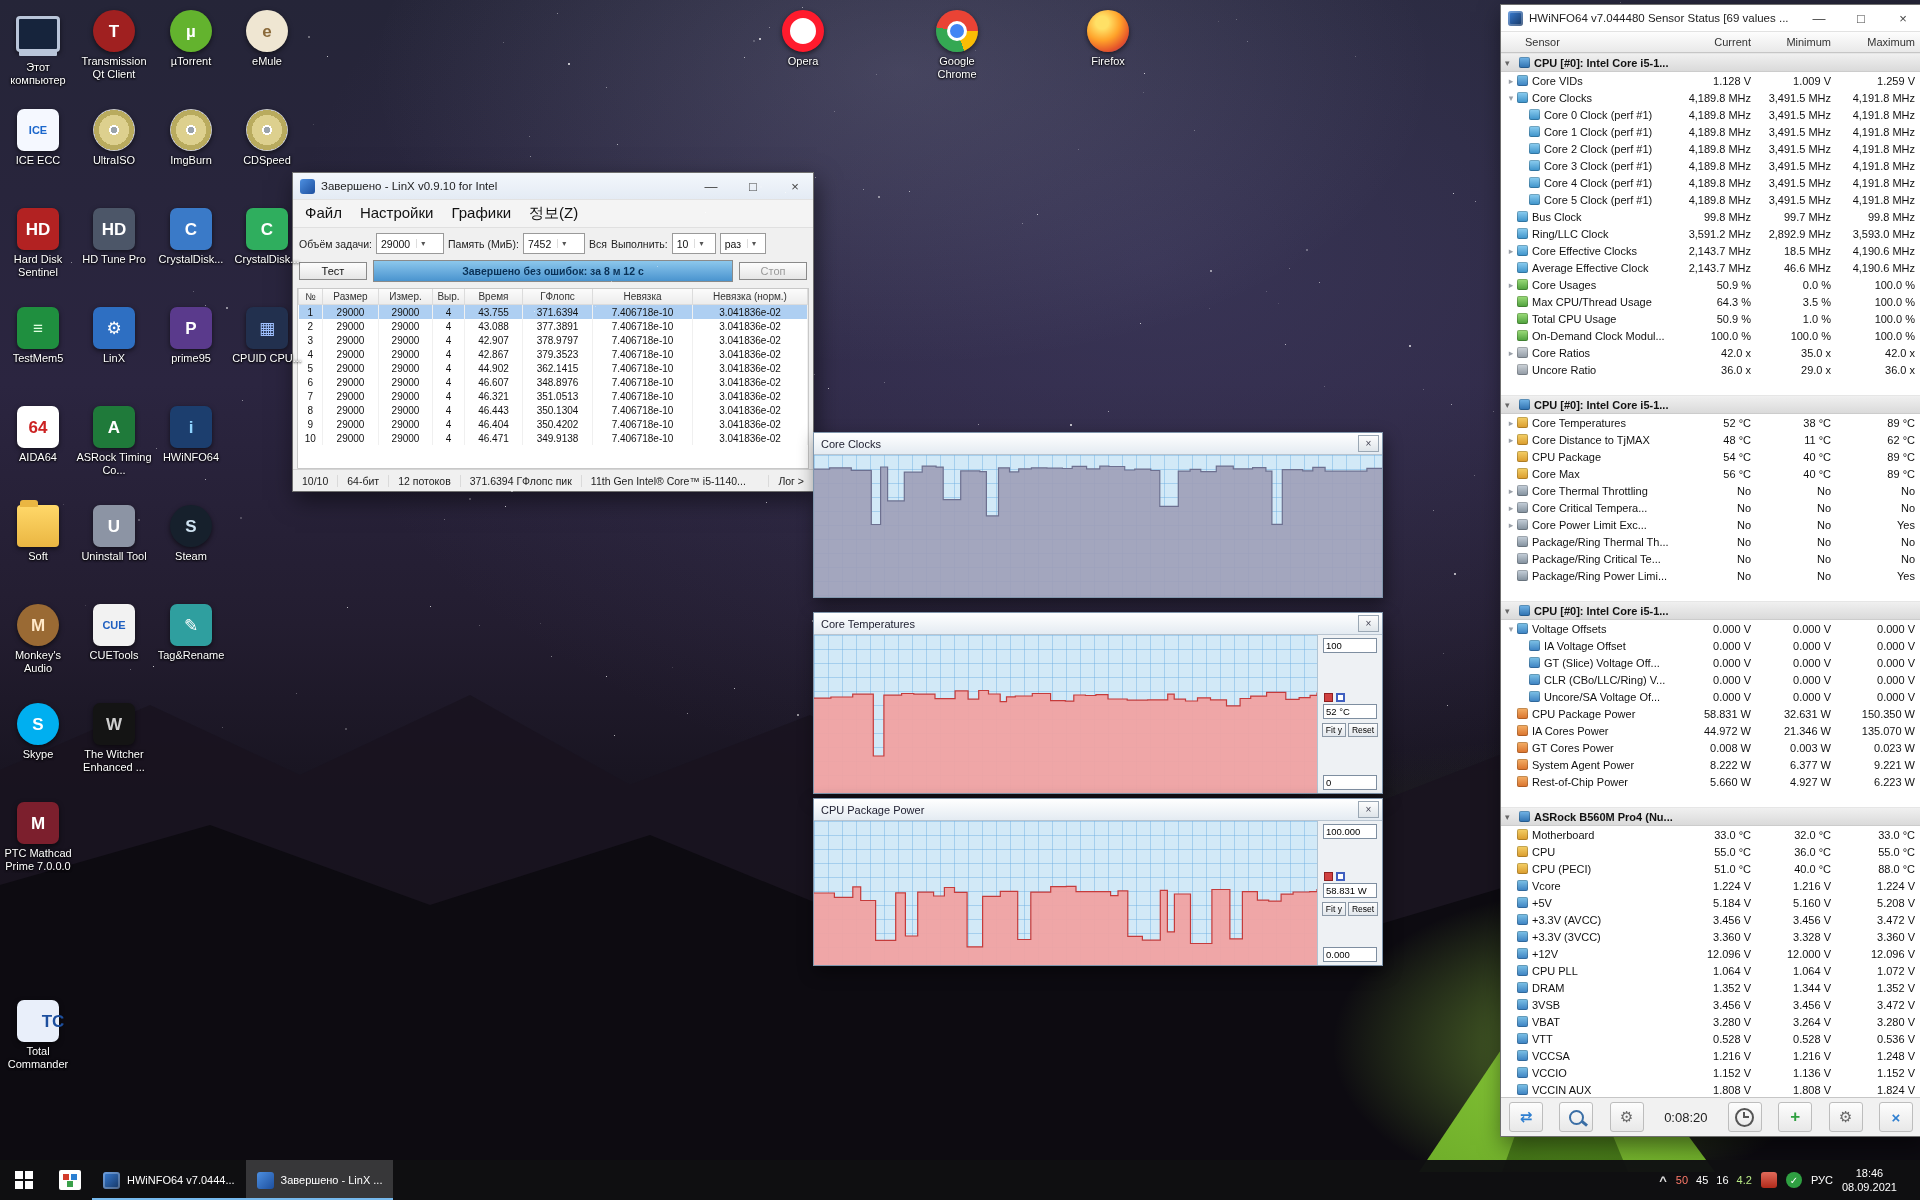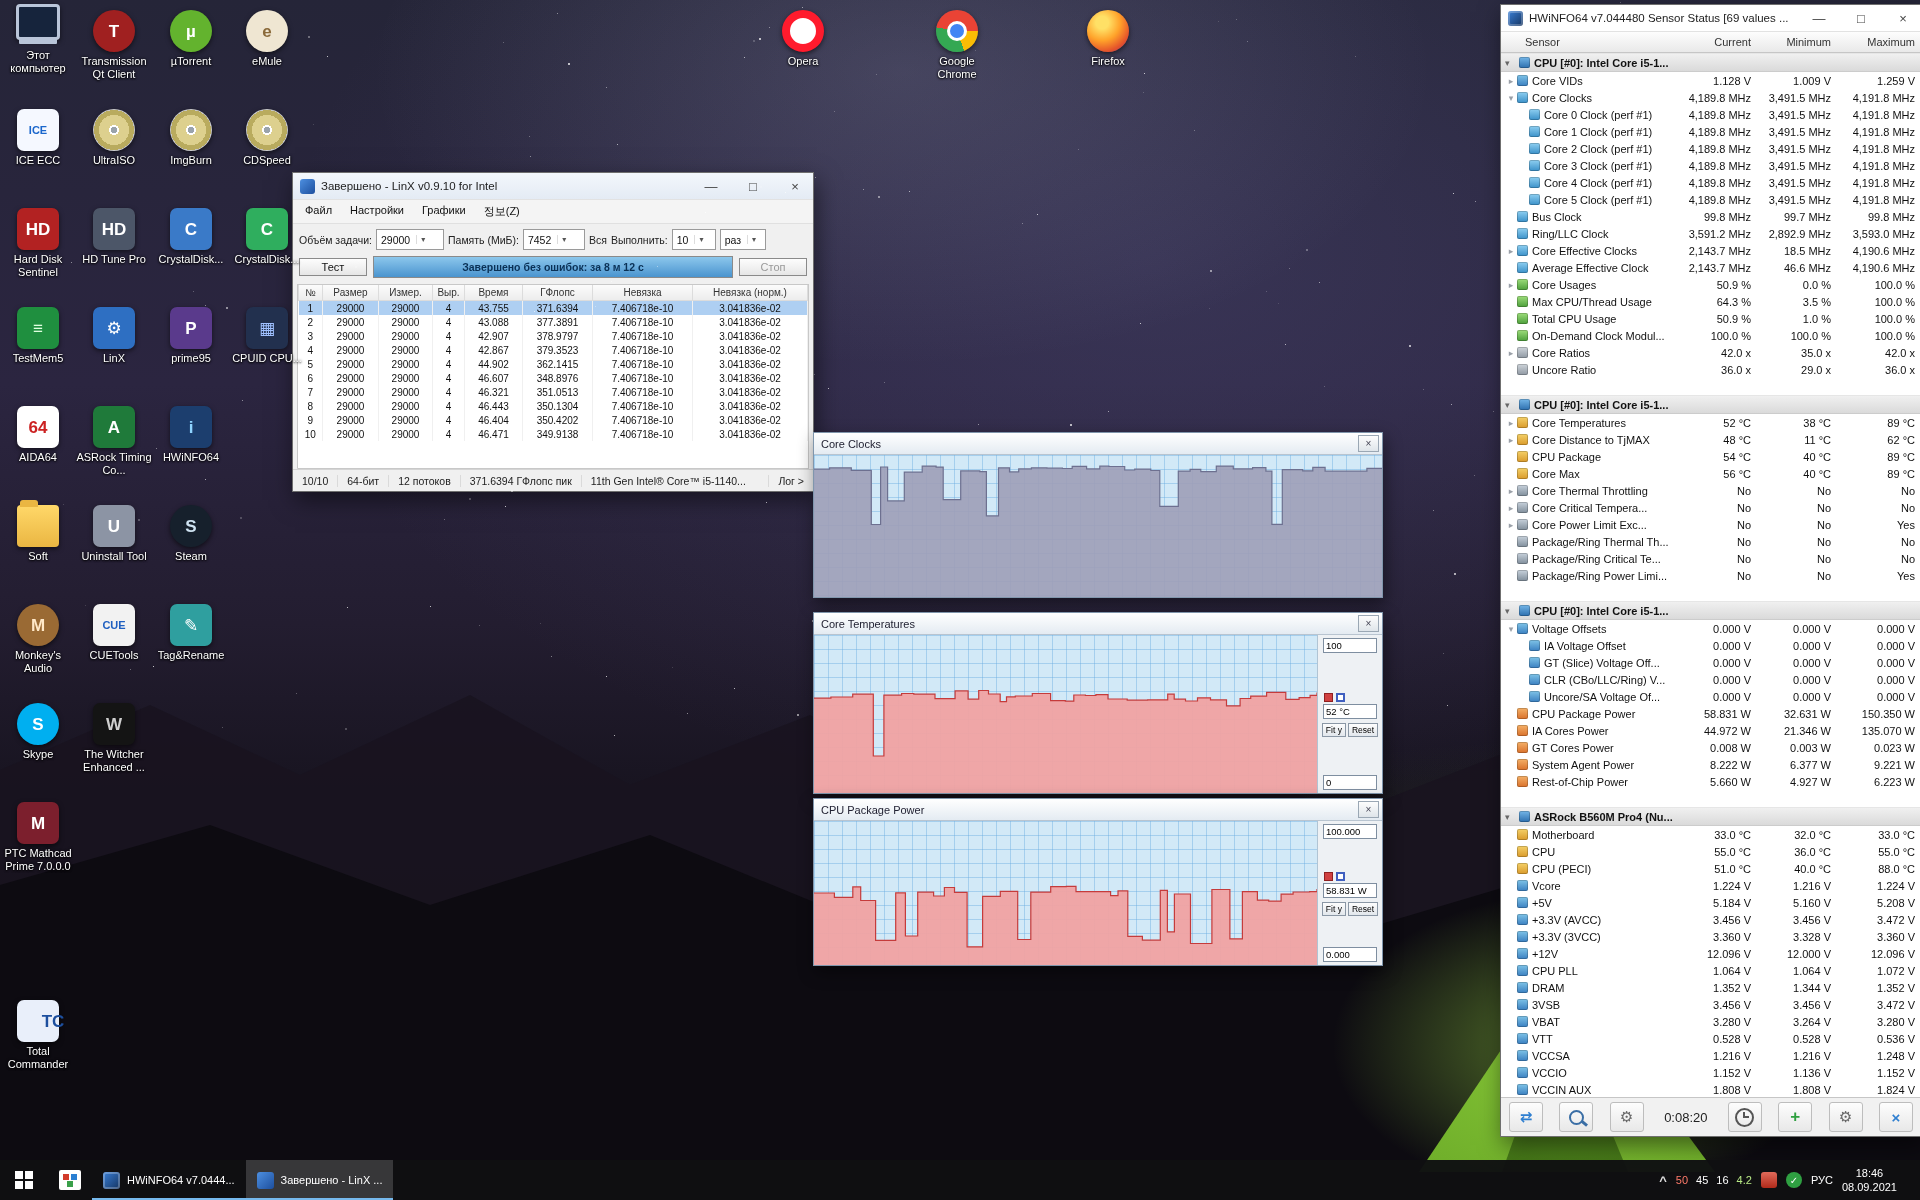--- a/index.html
+++ b/index.html
@@ -38,21 +38,21 @@
   .tb-title{flex:1;font-size:11.5px;color:#222;white-space:nowrap;overflow:hidden;}
   .tb-btn{width:36px;height:26px;display:flex;align-items:center;justify-content:center;color:#444;font-size:13px;}
   .app-ico{width:15px;height:15px;border-radius:3px;flex:none;}
   .ico-linx-app{background:linear-gradient(135deg,#4d8fe0,#1d4f9e);}
   .ico-hwinfo-app{background:linear-gradient(135deg,#3a7fd6,#14335f);box-shadow:inset 0 0 0 2px rgba(255,255,255,.25);}
 
   
   .linx{left:292px;top:172px;width:520px;height:318px;display:flex;flex-direction:column;}
   .linx .titlebar{background:linear-gradient(#f3f7fc,#e4ebf4);}
   .menubar{display:flex;gap:2px;padding:2px 4px;background:#f4f4f4;border-bottom:1px solid #e0e0e0;}
-  .menu-item{padding:2px 8px;font-size:11px;}
+  .menu-item{padding:2px 8px;font-size:15px;}
   .ctlrow{display:flex;align-items:center;gap:4px;padding:5px 6px 2px;white-space:nowrap;}
   .ctl-label{font-size:10.5px;color:#222;}
   .combo{background:#fff;border:1px solid #9a9a9a;height:19px;display:flex;align-items:center;padding:0 4px;font-size:10.5px;}
   .combo::after{content:"▾";margin-left:6px;font-size:8px;color:#555;border-left:1px solid #ddd;padding-left:4px;}
   .runrow{display:flex;align-items:center;gap:6px;padding:4px 6px;}
   .btn{border:1px solid #8a8a8a;background:linear-gradient(#fdfdfd,#e6e6e6);padding:2px 0;width:66px;text-align:center;font-size:11px;}
   .btn.disabled{color:#999;}
   .progress{flex:1;height:20px;border:1px solid #8a8a8a;background:#e8e8e8;position:relative;}
   .progress-fill{position:absolute;inset:0;background:linear-gradient(#8cc7ec,#4a94cf);}
   .progress-text{position:absolute;inset:0;display:flex;align-items:center;justify-content:center;font-size:10.5px;color:#0a3156;font-weight:bold;}
@@ -335,21 +335,21 @@
 
   <svg class="mountains" viewBox="0 0 1920 1200" preserveAspectRatio="none">
     <path fill="#191420" opacity="0.92" d="M0,770 L150,705 L300,775 L470,695 L630,785 L810,715 L985,805 L1165,735 L1345,815 L1525,745 L1705,825 L1920,755 L1920,1200 L0,1200 Z"></path>
     <path fill="#0d0b11" d="M0,885 L210,825 L430,905 L650,835 L870,925 L1090,855 L1310,945 L1545,875 L1765,955 L1920,905 L1920,1200 L0,1200 Z"></path>
     <polygon points="1419,1172 1560,962 1715,1172" fill="#6fae2a"></polygon>
     <polygon points="1502,1172 1560,1008 1628,1172" fill="#3a6a12"></polygon>
   </svg>
   <div class="tent-glow"></div>
 
   <div id="desk-icons">
-      <div class="icon-cell" style="left: 0px; top: 0;">
+      <div class="icon-cell" style="left: 0px; top: 12px;">
         <div class="icon-img shape-monitor" style="background: rgb(22, 36, 60);"></div>
         <div class="icon-label">Этот компьютер</div>
       </div>
       <div class="icon-cell" style="left: 0px; top: 109px;">
         <div class="icon-img shape-square" style="background: rgb(245, 248, 255);">
           <span class="icon-glyph" style="color: rgb(26, 102, 204); font-size: 11px;">ICE</span>
         </div>
         <div class="icon-label">ICE ECC</div>
       </div>
       <div class="icon-cell" style="left: 0px; top: 208px;">

